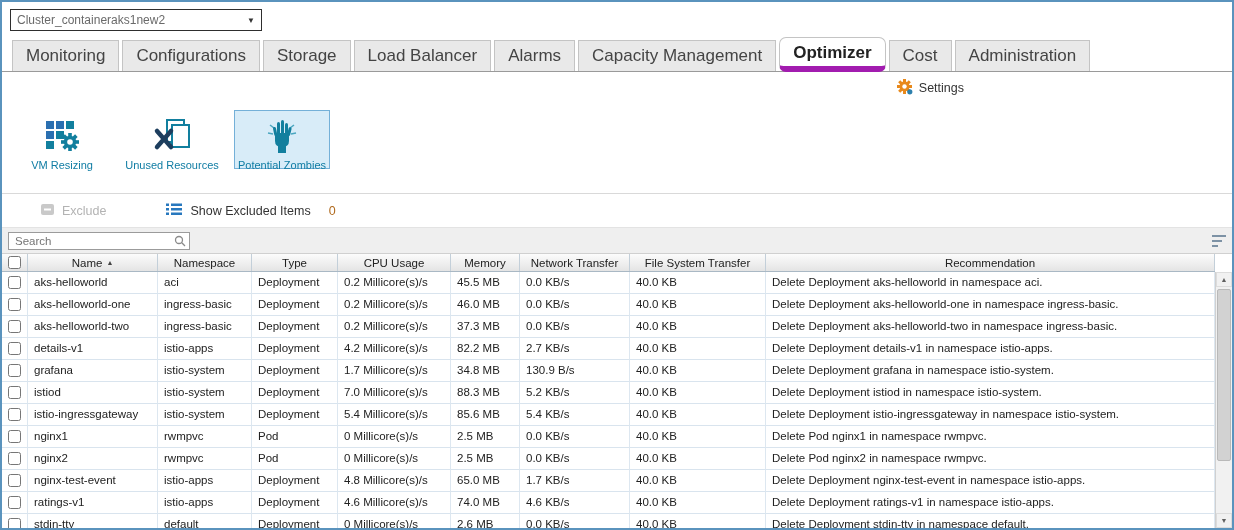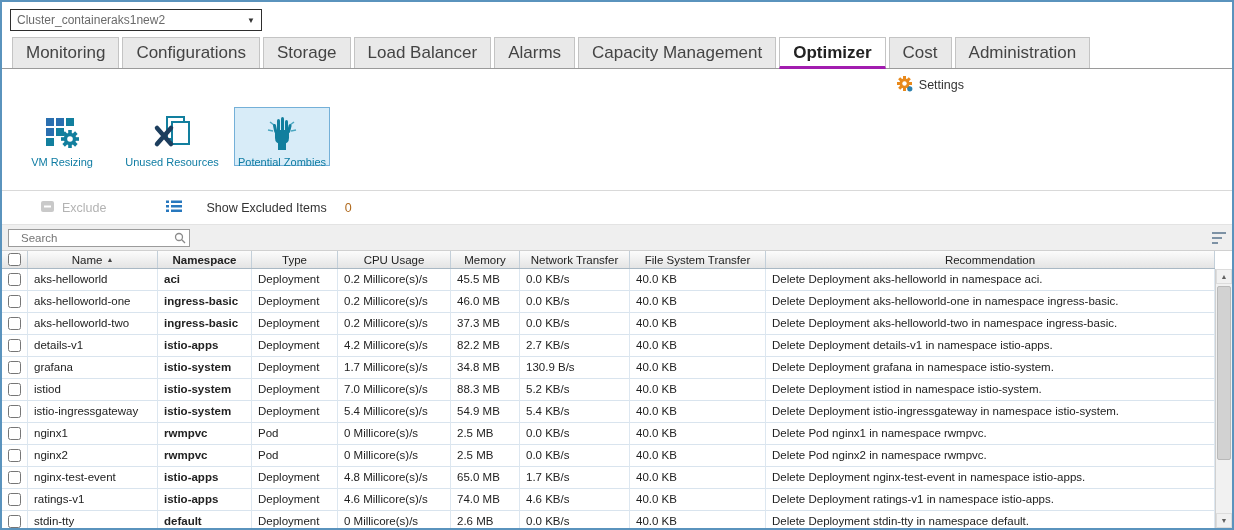--- a/index.html
+++ b/index.html
@@ -15,21 +15,21 @@
   .cluster-select .val { color: #6a6a6a; font-size: 12px; white-space: nowrap; overflow: hidden; }
   .cluster-select .arrow { font-size: 8px; color: #333; flex: none; margin-left: 6px; }
 
   
   .tab-bar { display: flex; align-items: flex-end; padding-left: 10px;
              border-bottom: 1px solid #9a9a9a; flex: none; background: #fff; }
   .tab { background: #e9e9e9; border: 1px solid #c4c4c4; border-bottom: none;
          padding: 5px 13px; margin-right: 3px; font-size: 17px; color: #444;
          cursor: pointer; white-space: nowrap; }
   .tab.active { background: #fff; font-weight: bold; color: #222;
-                border-bottom: 3px solid #a21caf; padding-bottom: 3px; margin-bottom: -1px; }
+                border-bottom: 6px solid #a21caf; padding-bottom: 3px; margin-bottom: -1px; border-radius: 7px; }
 
   
   .settings-row { height: 32px; display: flex; align-items: center; justify-content: flex-end;
                   padding-right: 268px; flex: none; margin-left: 8px; }
   .settings { display: flex; align-items: center; gap: 6px; cursor: pointer;
               color: #333; font-size: 12.5px; }
 
   
   .tools { display: flex; gap: 14px; padding: 6px 0 24px 12px;
            border-bottom: 1px solid #d9d9d9; flex: none; height: 90px; }
@@ -37,30 +37,30 @@
           gap: 5px; padding-top: 7px; border: 1px solid transparent; cursor: pointer; }
   .tool .icon-wrap { height: 40px; display: flex; align-items: center; justify-content: center; }
   .tool .label { font-size: 11px; color: #0f7ca3; text-align: center; line-height: 1.1; }
   .tool.selected { background: #d8ecf8; border-color: #74b0d8; }
 
   
   .exclude-row { height: 34px; display: flex; align-items: center; padding-left: 38px;
                  border-bottom: 1px solid #e3e3e3; flex: none; }
   .exclude-btn { display: flex; align-items: center; gap: 7px; color: #b3b3b3;
                  font-size: 12.5px; cursor: default; }
-  .show-excluded { display: flex; align-items: center; gap: 24px; margin-left: 60px;
+  .show-excluded { display: flex; align-items: center; gap: 8px; margin-left: 60px;
                    color: #333; font-size: 12.5px; cursor: pointer; }
   .count { margin-left: 18px; color: #b06a1e; font-size: 12.5px; }
 
   
   .search-row { height: 26px; background: #efefef; border-bottom: 1px solid #d0d0d0;
                 display: flex; align-items: center; padding: 0 6px; flex: none; }
   .search-box { position: relative; width: 182px; }
   .search-box input { width: 100%; height: 18px; border: 1px solid #9b9b9b;
-                      padding: 0 20px 0 12px; font-size: 11.5px; font-family: inherit;
+                      padding: 0 20px 0 6px; font-size: 11.5px; font-family: inherit;
                       color: #333; background: #fff; }
   .search-box .mag { position: absolute; right: 4px; top: 3px; }
   .table-options { margin-left: auto; cursor: pointer; display: flex; align-items: center; }
 
   
   .table-wrap { flex: 1; position: relative; overflow: hidden; }
   .table-main { margin-right: 17px; height: 100%; display: flex; flex-direction: column; }
   .thead { display: flex; height: 18px; background: linear-gradient(#fcfcfc, #e4e4e4);
            border-bottom: 1px solid #a9b8c4; flex: none; }
   .thead .cell { font-size: 11.5px; color: #222; display: flex; align-items: center;
@@ -68,21 +68,21 @@
                  white-space: nowrap; overflow: hidden; }
   .tbody { flex: 1; overflow: hidden; }
   .trow { display: flex; height: 22px; background: #fff; }
   .trow .cell { font-size: 11.5px; color: #222; line-height: 21px; padding: 0 6px;
                 border-right: 1px solid #dde7f0; border-bottom: 1px solid #d9e4ee;
                 white-space: nowrap; overflow: hidden; }
   .c-check { width: 26px; flex: none; display: flex; align-items: center;
              justify-content: center; padding: 0 !important; }
   input[type=checkbox] { width: 13px; height: 13px; margin: 0; cursor: pointer; }
   .c-name { width: 130px; flex: none; }
-  .c-namespace { width: 94px; flex: none; font-weight: bold; }
+  .c-namespace { width: 94px; flex: none; }
   .c-type { width: 86px; flex: none; }
   .c-cpu { width: 113px; flex: none; }
   .c-memory { width: 69px; flex: none; }
   .c-network { width: 110px; flex: none; }
   .c-fs { width: 136px; flex: none; }
   .c-rec { flex: 1; }
   .sort-icon { font-size: 7px; margin-left: 4px; color: #444; }
 
   
   .scrollbar { position: absolute; top: 18px; right: 0; bottom: 0; width: 17px;
@@ -347,21 +347,21 @@
             <div class="cell c-rec">Delete Deployment istiod in namespace istio-system.</div>
           </div>
           <div class="trow">
             <div class="cell c-check">
               <input type="checkbox" style="">
             </div>
             <div class="cell c-name">istio-ingressgateway</div>
             <div class="cell c-namespace">istio-system</div>
             <div class="cell c-type">Deployment</div>
             <div class="cell c-cpu">5.4 Millicore(s)/s</div>
-            <div class="cell c-memory">54.9 MB</div>
+            <div class="cell c-memory">85.6 MB</div>
             <div class="cell c-network">5.4 KB/s</div>
             <div class="cell c-fs">40.0 KB</div>
             <div class="cell c-rec">Delete Deployment istio-ingressgateway in namespace istio-system.</div>
           </div>
           <div class="trow">
             <div class="cell c-check">
               <input type="checkbox" style="">
             </div>
             <div class="cell c-name">nginx1</div>
             <div class="cell c-namespace">rwmpvc</div>

